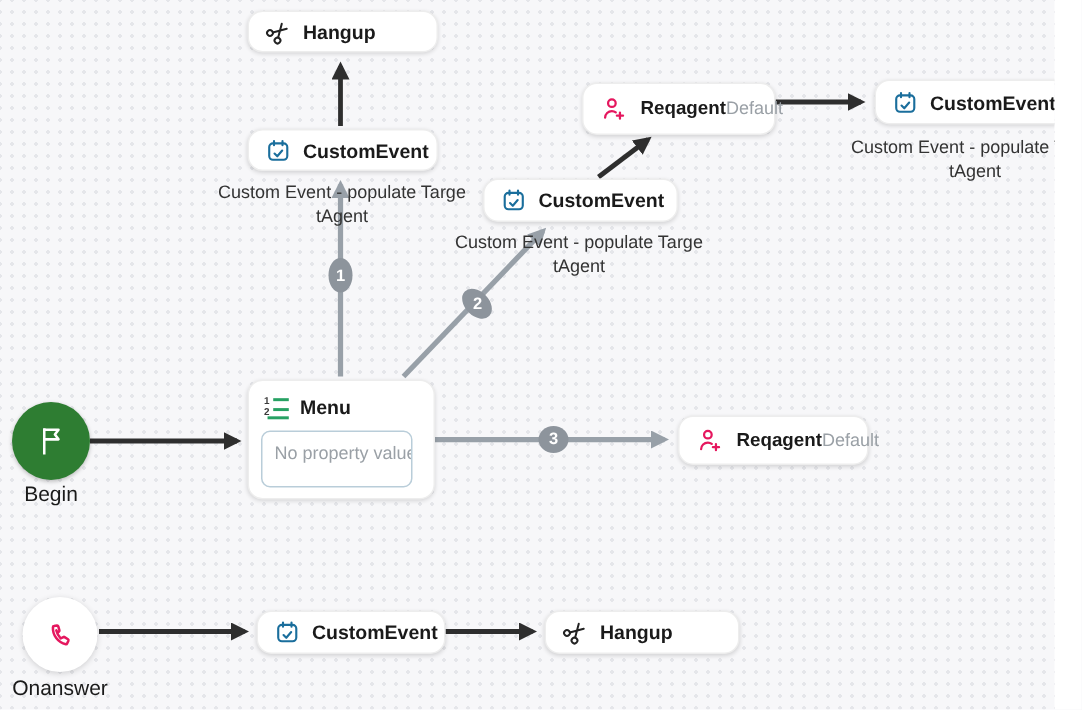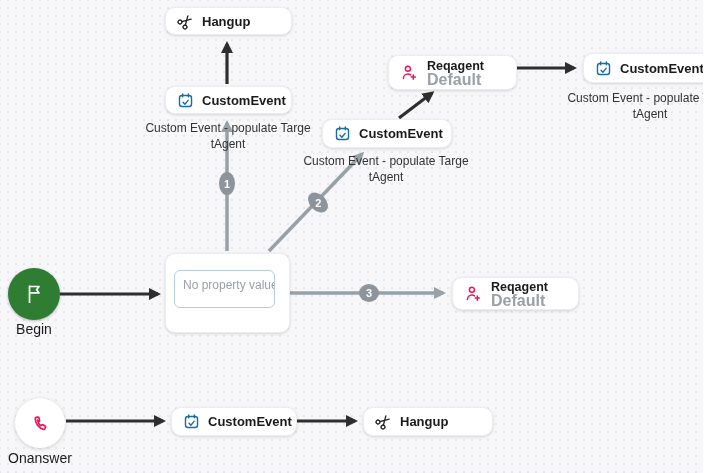--- a/index.html
+++ b/index.html
@@ -10,23 +10,23 @@
     background-image:radial-gradient(circle,#e5e6ea 1.2px,transparent 1.4px);
     background-size:8px 8px;background-position:4px 4px;
   }
   svg.edges{position:absolute;left:0;top:0;z-index:1;}
   .node{
     position:absolute;z-index:2;background:#fff;border:1px solid #ededed;
     border-radius:10px;box-shadow:0 1px 3px rgba(0,0,0,.14);
     display:flex;align-items:center;gap:8px;padding:0 11px;box-sizing:border-box;
   }
   .node .title{font-size:13px;font-weight:bold;color:#1a1a1a;white-space:nowrap;}
-  .node .stack{display:flex;flex-direction:column;line-height:13px;}
+  .node .stack{display:flex;flex-direction:row;line-height:13px;}
   .node .stack .title{font-size:12.5px;}
-  .node .sub{font-size:16px;color:#9aa0a6;line-height:13px;font-weight:bold;}
+  .node .sub{font-size:12px;color:#9aa0a6;line-height:13px;}
   .nicon{flex:0 0 auto;display:flex;align-items:center;}
   #n-hangup-top{left:165px;top:7px;width:127px;height:28px;}
   #n-ce-top{left:165px;top:86px;width:127px;height:28px;}
   #n-reqagent-top{left:388px;top:55px;width:129px;height:35px;}
   #n-ce-mid{left:322px;top:119px;width:130px;height:29px;}
   #n-ce-topright{left:583px;top:53px;width:129px;height:30px;}
   #n-reqagent-right{left:452px;top:277px;width:127px;height:33px;}
   #n-ce-bottom{left:171px;top:407px;width:126px;height:29px;}
   #n-hangup-bottom{left:363px;top:407px;width:130px;height:29px;}
   #n-menu{left:165px;top:253px;width:125px;height:80px;display:block;padding:9px 8px 0 10px;}
@@ -155,20 +155,32 @@
       </svg>
     </span>
     <span class="title">CustomEvent</span>
   </div>
   <div class="caption" id="cap-topright">
     <div>Custom Event - populate Targe</div>
     <div>tAgent</div>
   </div>
 
   <div class="node" id="n-menu">
+    <div class="menu-head">
+      <span class="nicon">
+        <svg width="17" height="17" viewBox="0 0 18 18">
+          <text x="0" y="6.8" font-size="7" font-weight="bold" fill="#3a3a3a">1</text>
+          <text x="0" y="14.6" font-size="7" font-weight="bold" fill="#3a3a3a">2</text>
+          <rect x="6.5" y="2.6" width="11" height="2.1" fill="#27a163"></rect>
+          <rect x="6.5" y="9.6" width="11" height="2.1" fill="#27a163"></rect>
+          <rect x="2.5" y="15.4" width="15" height="2.1" fill="#27a163"></rect>
+        </svg>
+      </span>
+      <span class="title">Menu</span>
+    </div>
     <div class="prop-input">
       <span>No property value</span>
     </div>
   </div>
 
   <div class="node" id="n-reqagent-right">
     <span class="nicon">
       <svg width="19" height="19" viewBox="0 0 24 24" fill="none" stroke="#e5175e" stroke-width="1.9" stroke-linecap="round">
         <circle cx="10" cy="7.3" r="3.2"></circle>
         <path d="M4.3 19.5c0-3.1 2.6-5.6 5.7-5.6 1.2 0 2.4.4 3.3 1.1"></path>

